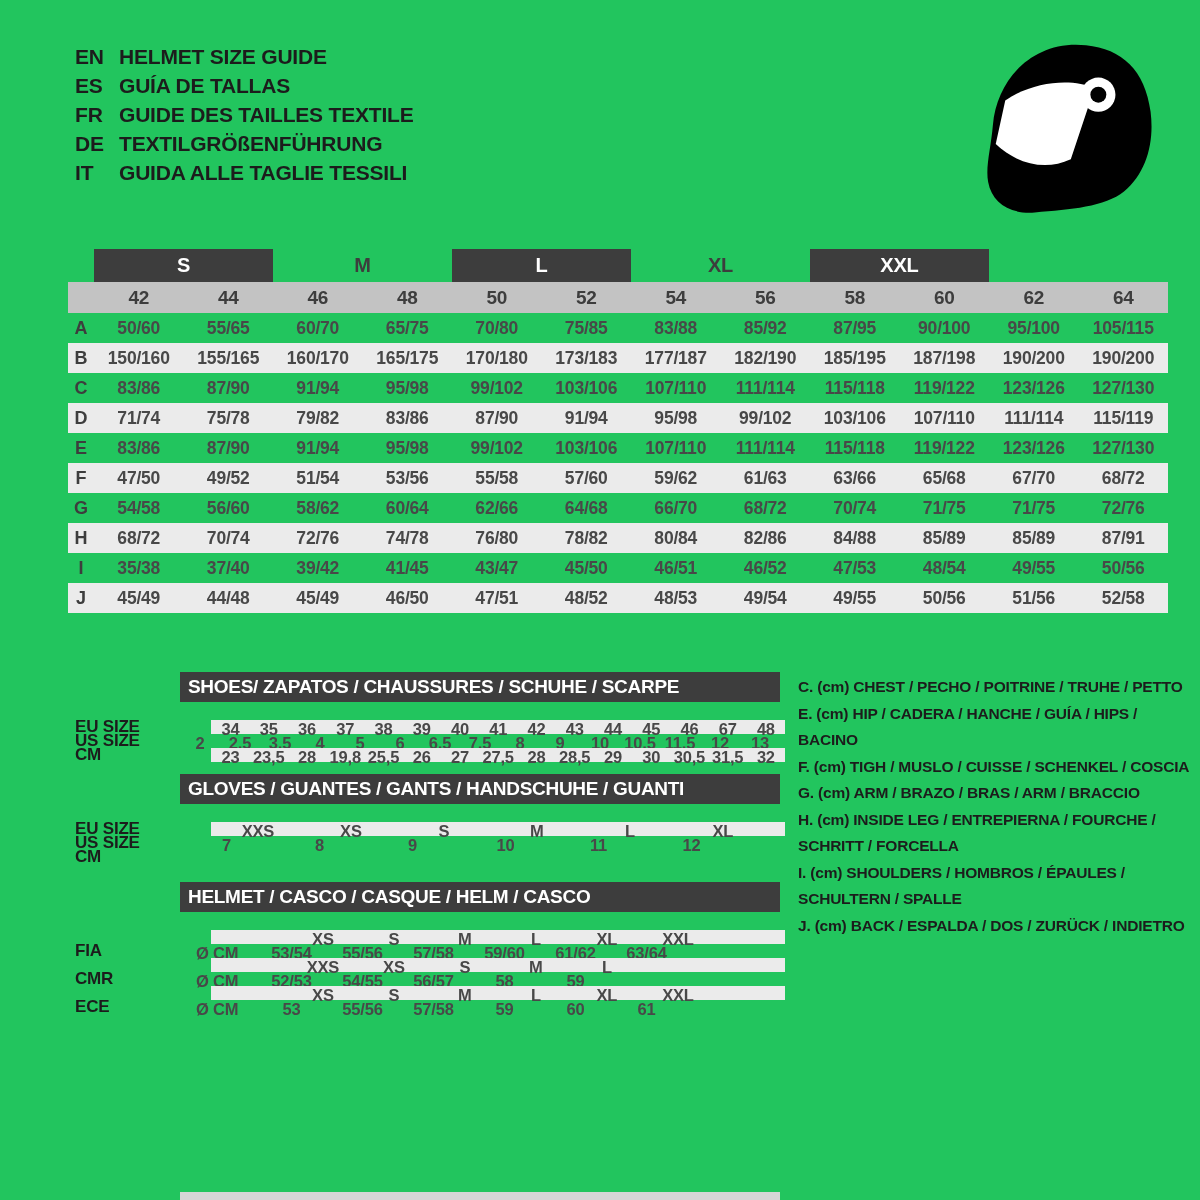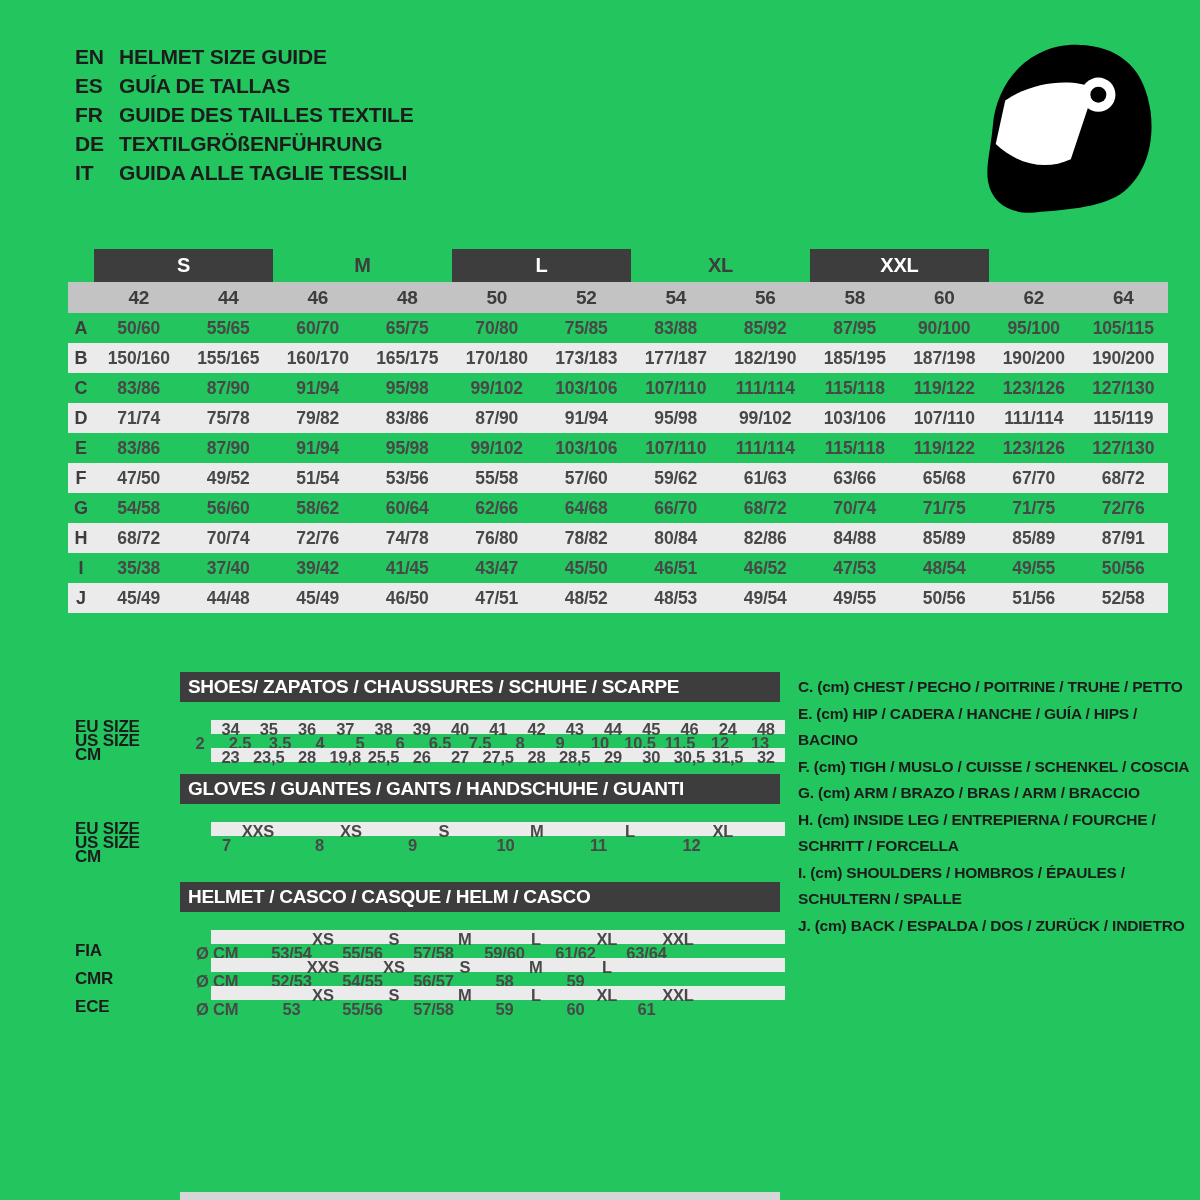--- a/index.html
+++ b/index.html
@@ -290,21 +290,21 @@
                 <div class="cell">37</div>
                 <div class="cell">38</div>
                 <div class="cell">39</div>
                 <div class="cell">40</div>
                 <div class="cell">41</div>
                 <div class="cell">42</div>
                 <div class="cell">43</div>
                 <div class="cell">44</div>
                 <div class="cell">45</div>
                 <div class="cell">46</div>
-                <div class="cell">24</div>
+                <div class="cell">67</div>
                 <div class="cell">48</div>
               </div>
             </div>
           </div>
           <div class="subrow">
             <div class="side-label">US SIZE</div>
             <div class="vals">
               <div class="vgrid shoes-grid">
                 <div class="cell">2</div>
                 <div class="cell">2,5</div>

